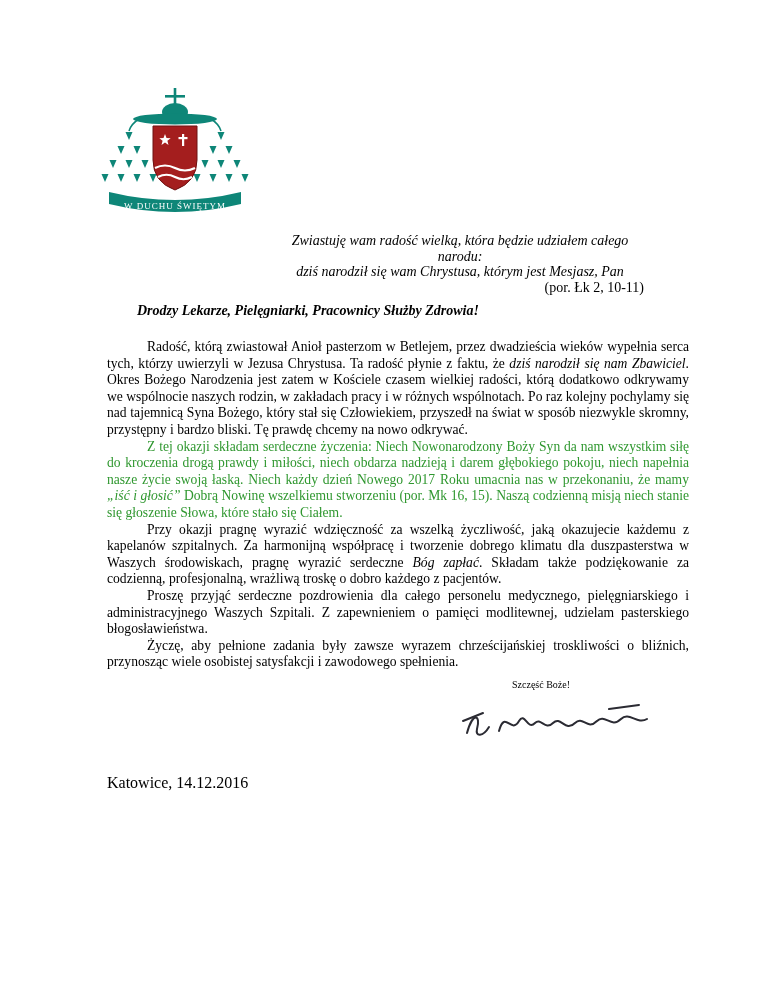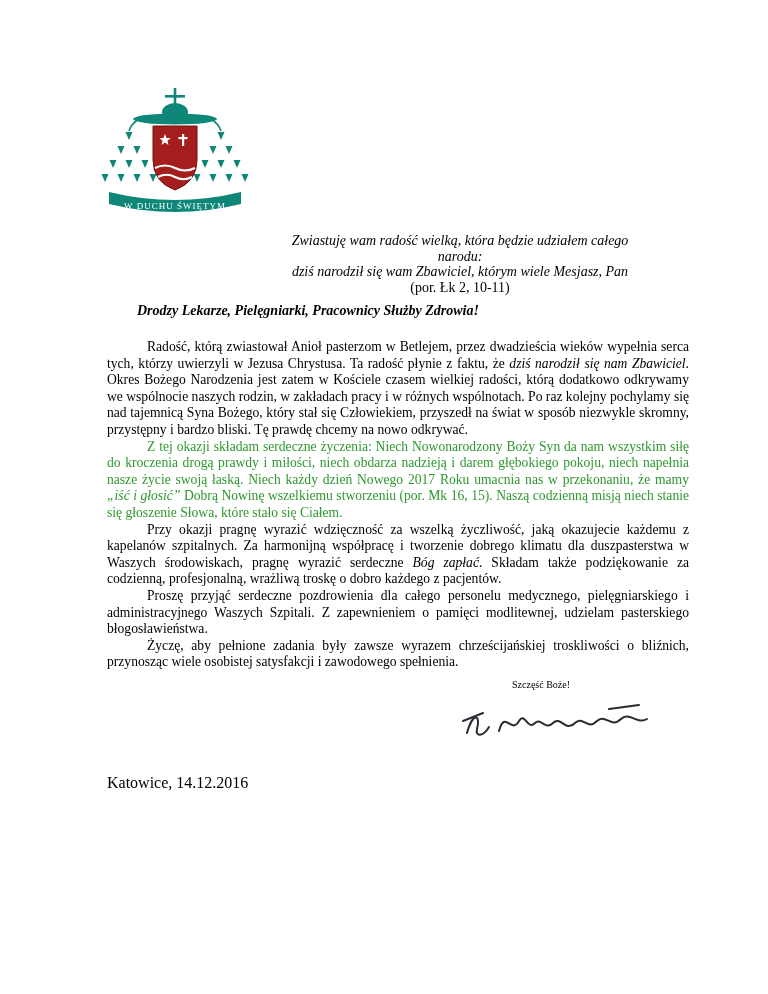--- a/index.html
+++ b/index.html
@@ -15,21 +15,21 @@
   .redf  { fill:var(--crest_red,#a41e1e); stroke:#6d1212; stroke-width:1; }
   .whitef{ fill:#ffffff; }
   .whiteln{ stroke:#ffffff; stroke-width:2.2; fill:none; }
   .motto-text { fill:#ffffff; font-family:"Liberation Serif", serif; font-size:9px; letter-spacing:1px; }
 
   
   .quote {
     position:absolute; top:233px; right:92px; width:368px;
     font-style:italic; font-size:14px; line-height:15.6px; text-align:center;
   }
-  .quote .ref { font-style:normal; }
+  .quote .ref { font-style:normal; text-align:right; }
 
   
   .salutation {
     position:absolute; left:137px; top:303px;
     font-weight:bold; font-style:italic; font-size:14px;text-align:right;
   }
 
   
   .main { position:absolute; left:107px; top:339px; width:582px; font-size:13.6px; line-height:16.6px; }
   .main p.body-par { margin:0; text-indent:40px; text-align:justify; }
@@ -103,21 +103,21 @@
 
       <g>
         <path class="teal" d="M14,104 Q80,120 146,104 L146,116 Q80,132 14,116 Z"></path>
         <text class="motto-text" x="80" y="121" text-anchor="middle">W DUCHU ŚWIĘTYM</text>
       </g>
     </svg>
   </div>
 
   <div class="quote">
     <div>Zwiastuję wam radość wielką, która będzie udziałem całego narodu:</div>
-    <div>dziś narodził się wam Zbawiciel, którym wiele Mesjasz, Pan</div>
+    <div>dziś narodził się wam Chrystusa, którym jest Mesjasz, Pan</div>
     <div class="ref">(por. Łk 2, 10-11)</div>
   </div>
 
   <div class="salutation">Drodzy Lekarze, Pielęgniarki, Pracownicy Służby Zdrowia!</div>
 
   <div class="main">
     <p class="body-par"><span>Radość, którą zwiastował Anioł pasterzom w Betlejem, przez dwadzieścia wieków wypełnia serca tych, którzy uwierzyli w Jezusa Chrystusa. Ta radość płynie z faktu, że </span><span class="it">dziś narodził się nam Zbawiciel</span><span>. Okres Bożego Narodzenia jest zatem w Kościele czasem wielkiej radości, którą dodatkowo odkrywamy we wspólnocie naszych rodzin, w zakładach pracy i w różnych wspólnotach. Po raz kolejny pochylamy się nad tajemnicą Syna Bożego, który stał się Człowiekiem, przyszedł na świat w sposób niezwykle skromny, przystępny i bardzo bliski. Tę prawdę chcemy na nowo odkrywać.</span></p>
 
     <p class="body-par green"><span>Z tej okazji składam serdeczne życzenia: Niech Nowonarodzony Boży Syn da nam wszystkim siłę do kroczenia drogą prawdy i miłości, niech obdarza nadzieją i darem głębokiego pokoju, niech napełnia nasze życie swoją łaską. Niech każdy dzień Nowego 2017 Roku umacnia nas w przekonaniu, że mamy </span><span class="it">„iść i głosić”</span><span> Dobrą Nowinę wszelkiemu stworzeniu (por. Mk 16, 15). Naszą codzienną misją niech stanie się głoszenie Słowa, które stało się Ciałem.</span></p>
 

